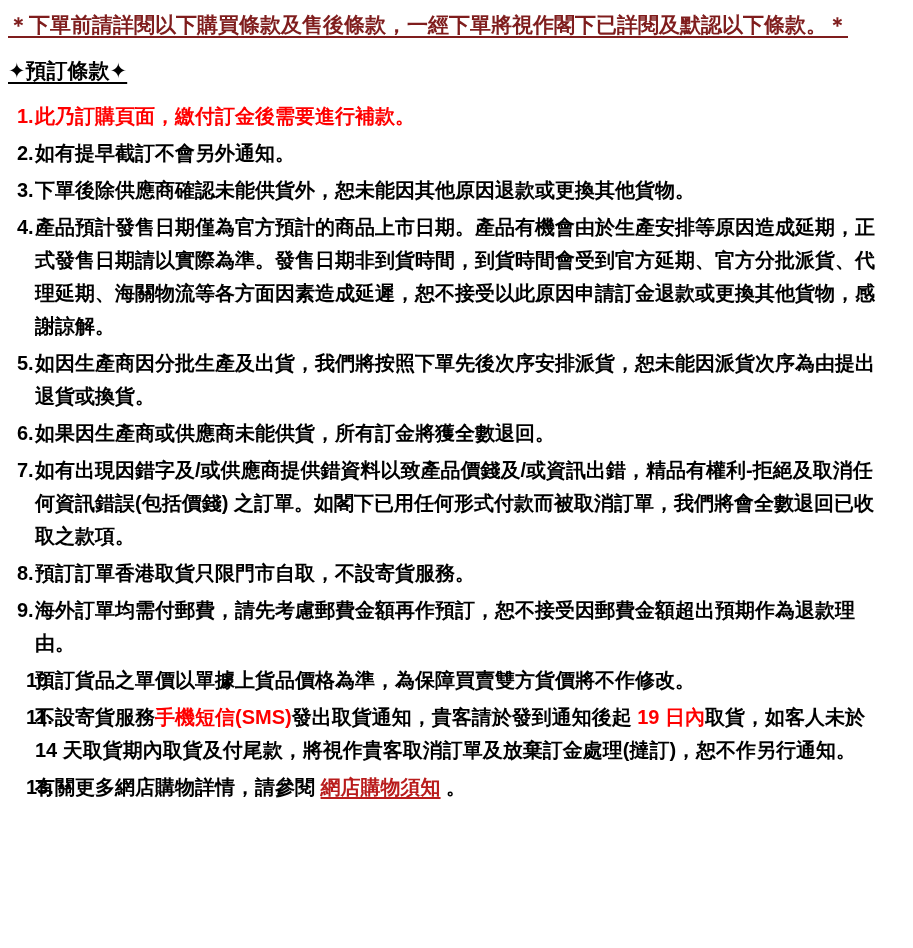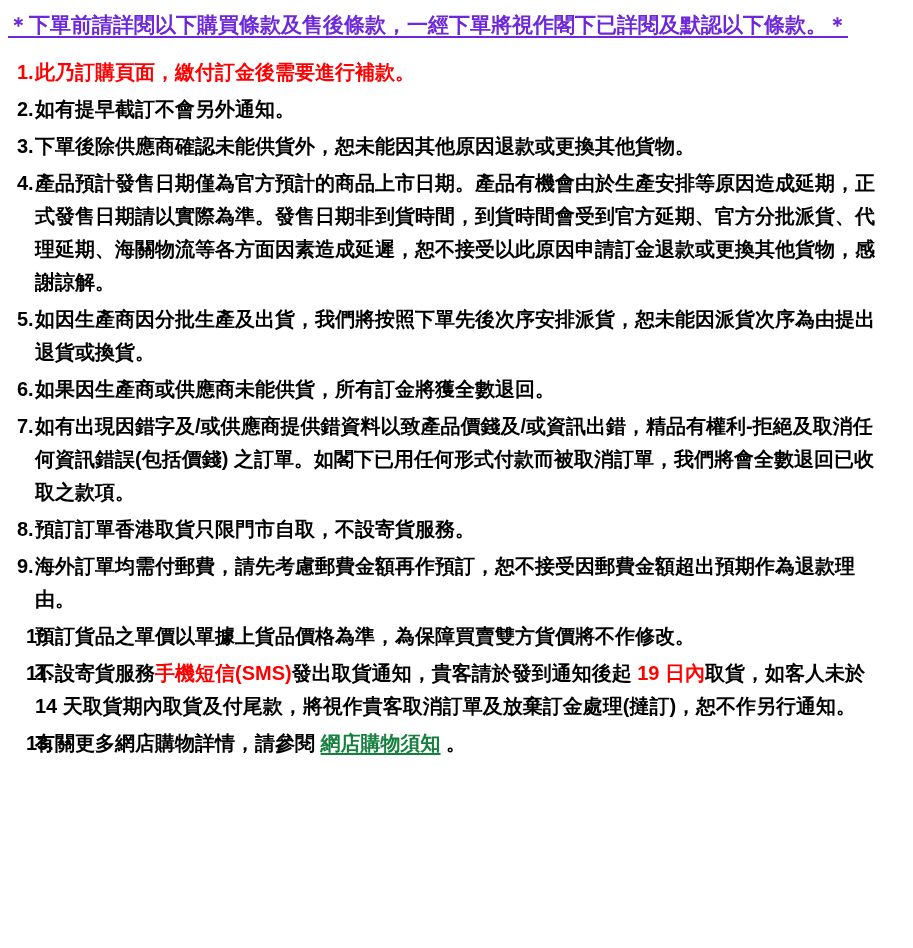--- a/index.html
+++ b/index.html
@@ -7,21 +7,21 @@
   body {
     width: 913px; height: 948px;
     background: #ffffff;
     color: #000000;
     font-family: "Liberation Sans", "DejaVu Sans", sans-serif;
     font-weight: 700;
     overflow: hidden;
   }
   .page { padding: 10px 0 0 8px; }
   .hdr {
-    color: #6d28d9;
+    color: #7f1d1d;
     font-size: 21px;
     line-height: 30px;
     text-decoration: underline;
     text-underline-offset: 4px;
     margin-bottom: 16px;
     max-width: 890px;
   }
   .title {
     font-size: 21px;
     line-height: 30px;
@@ -36,29 +36,32 @@
     padding-left: 27px;
     margin-bottom: 4px;
     font-size: 20px;
     line-height: 33px;
   }
   .num { position: absolute; left: 9px; top: 0; }
   .item.d2 .num { left: 18px; text-align: right; }
   .txt { max-width: 850px; }
   .red { color: #ff0000; }
   .u { text-underline-offset: 3px; }
-  a.link { color: #15803d; text-decoration: underline; text-underline-offset: 3px; cursor: pointer; }
+  a.link { color: #b91c1c; text-decoration: underline; text-underline-offset: 3px; cursor: pointer; }
 </style>
 </head>
 <body>
 
 <div class="page">
 
   <div class="hdr">＊下單前請詳閱以下購買條款及售後條款，一經下單將視作閣下已詳閱及默認以下條款。＊</div>
 
+  <div>
+    <span class="title">✦預訂條款✦</span>
+  </div>
 
   <div class="list">
 
     <div class="item">
       <span class="num red">1.</span>
       <div class="txt red">此乃訂購頁面，繳付訂金後需要進行補款。</div>
     </div>
 
     <div class="item">
       <span class="num">2.</span>

